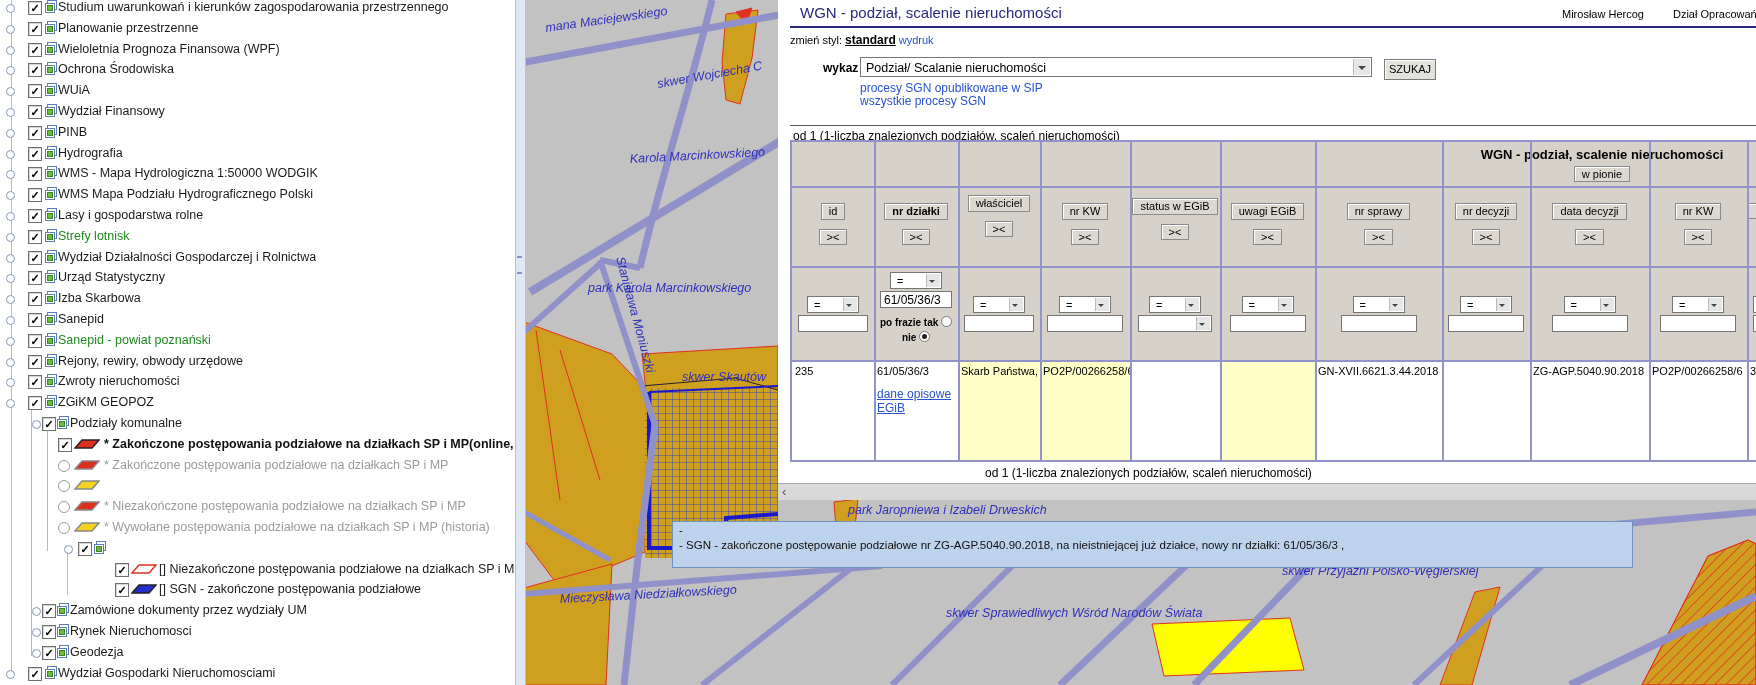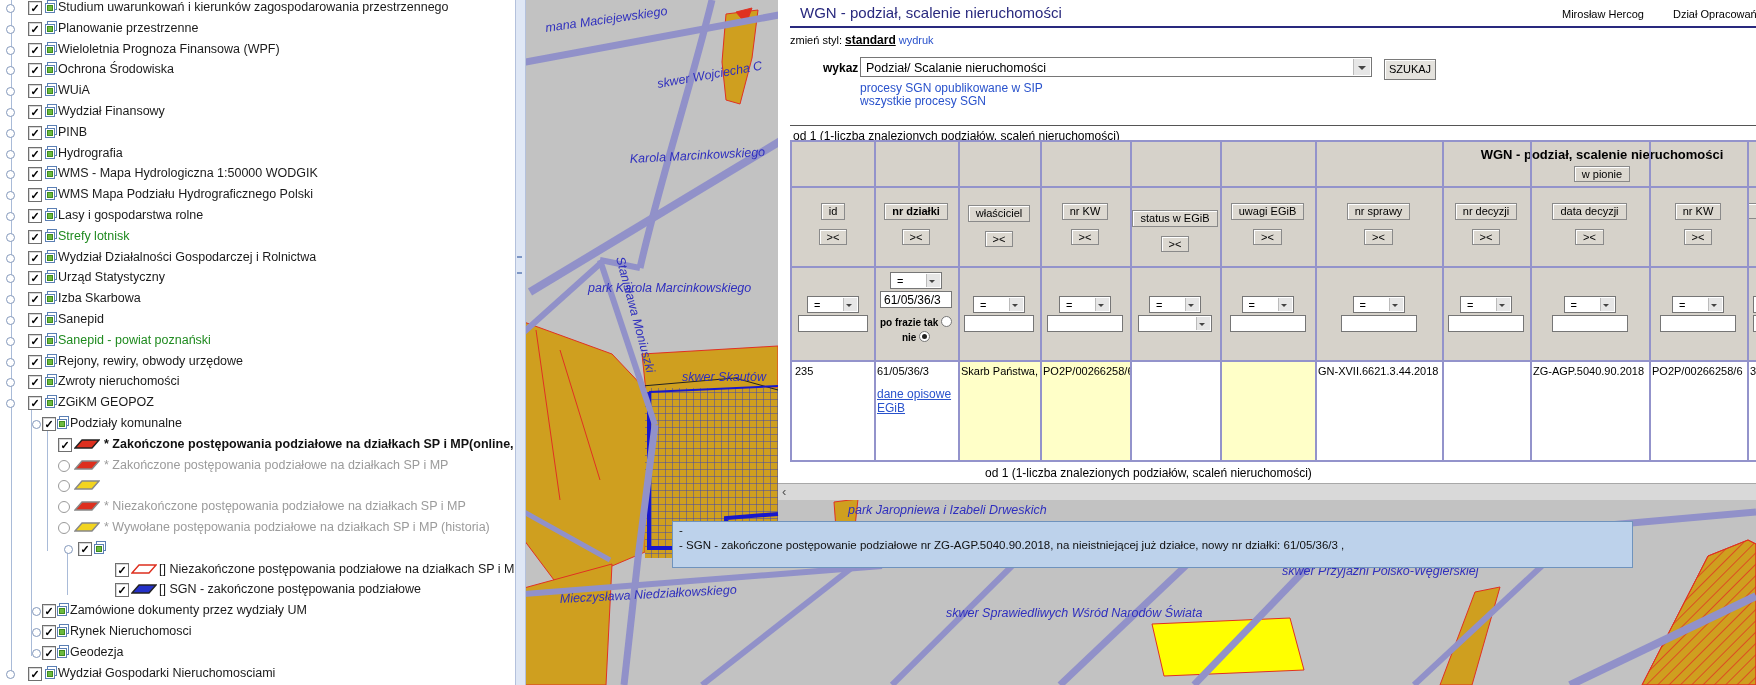--- a/index.html
+++ b/index.html
@@ -519,29 +519,29 @@
       <div class="band" id="band-header">
           <div class="hdr-cell" style="left: 0px; width: 82px;">
             <div style="margin-top:15px"><span class="mini-btn" style="max-width:68px;display:inline-block;line-height:13px;">id</span></div>
     <div style="margin-top:9px"><span class="mini-btn">&gt;&lt;</span></div>
           </div>
           <div class="hdr-cell" style="left: 82px; width: 84px;">
             <div style="margin-top:15px"><span class="mini-btn" style="max-width:70px;display:inline-block;line-height:13px;font-weight:bold;">nr działki</span></div>
     <div style="margin-top:9px"><span class="mini-btn">&gt;&lt;</span></div>
           </div>
           <div class="hdr-cell" style="left: 166px; width: 82px;">
-            <div style="margin-top:17px"><span class="mini-btn" style="max-width:68px;display:inline-block;line-height:13px;">właściciel</span></div>
+            <div style="margin-top:7px"><span class="mini-btn" style="max-width:68px;display:inline-block;line-height:13px;">właściciel</span></div>
     <div style="margin-top:9px"><span class="mini-btn">&gt;&lt;</span></div>
           </div>
           <div class="hdr-cell" style="left: 248px; width: 90px;">
             <div style="margin-top:15px"><span class="mini-btn" style="max-width:76px;display:inline-block;line-height:13px;">nr KW</span></div>
     <div style="margin-top:9px"><span class="mini-btn">&gt;&lt;</span></div>
           </div>
           <div class="hdr-cell" style="left: 338px; width: 90px;">
-            <div style="margin-top:22px"><span class="mini-btn" style="max-width:76px;display:inline-block;line-height:13px;">status w EGiB</span></div>
+            <div style="margin-top:10px"><span class="mini-btn" style="max-width:76px;display:inline-block;line-height:13px;">status w EGiB</span></div>
     <div style="margin-top:9px"><span class="mini-btn">&gt;&lt;</span></div>
           </div>
           <div class="hdr-cell" style="left: 428px; width: 95px;">
             <div style="margin-top:15px"><span class="mini-btn" style="max-width:81px;display:inline-block;line-height:13px;">uwagi EGiB</span></div>
     <div style="margin-top:9px"><span class="mini-btn">&gt;&lt;</span></div>
           </div>
           <div class="hdr-cell" style="left: 523px; width: 127px;">
             <div style="margin-top:15px"><span class="mini-btn" style="max-width:113px;display:inline-block;line-height:13px;">nr sprawy</span></div>
     <div style="margin-top:9px"><span class="mini-btn">&gt;&lt;</span></div>
           </div>

